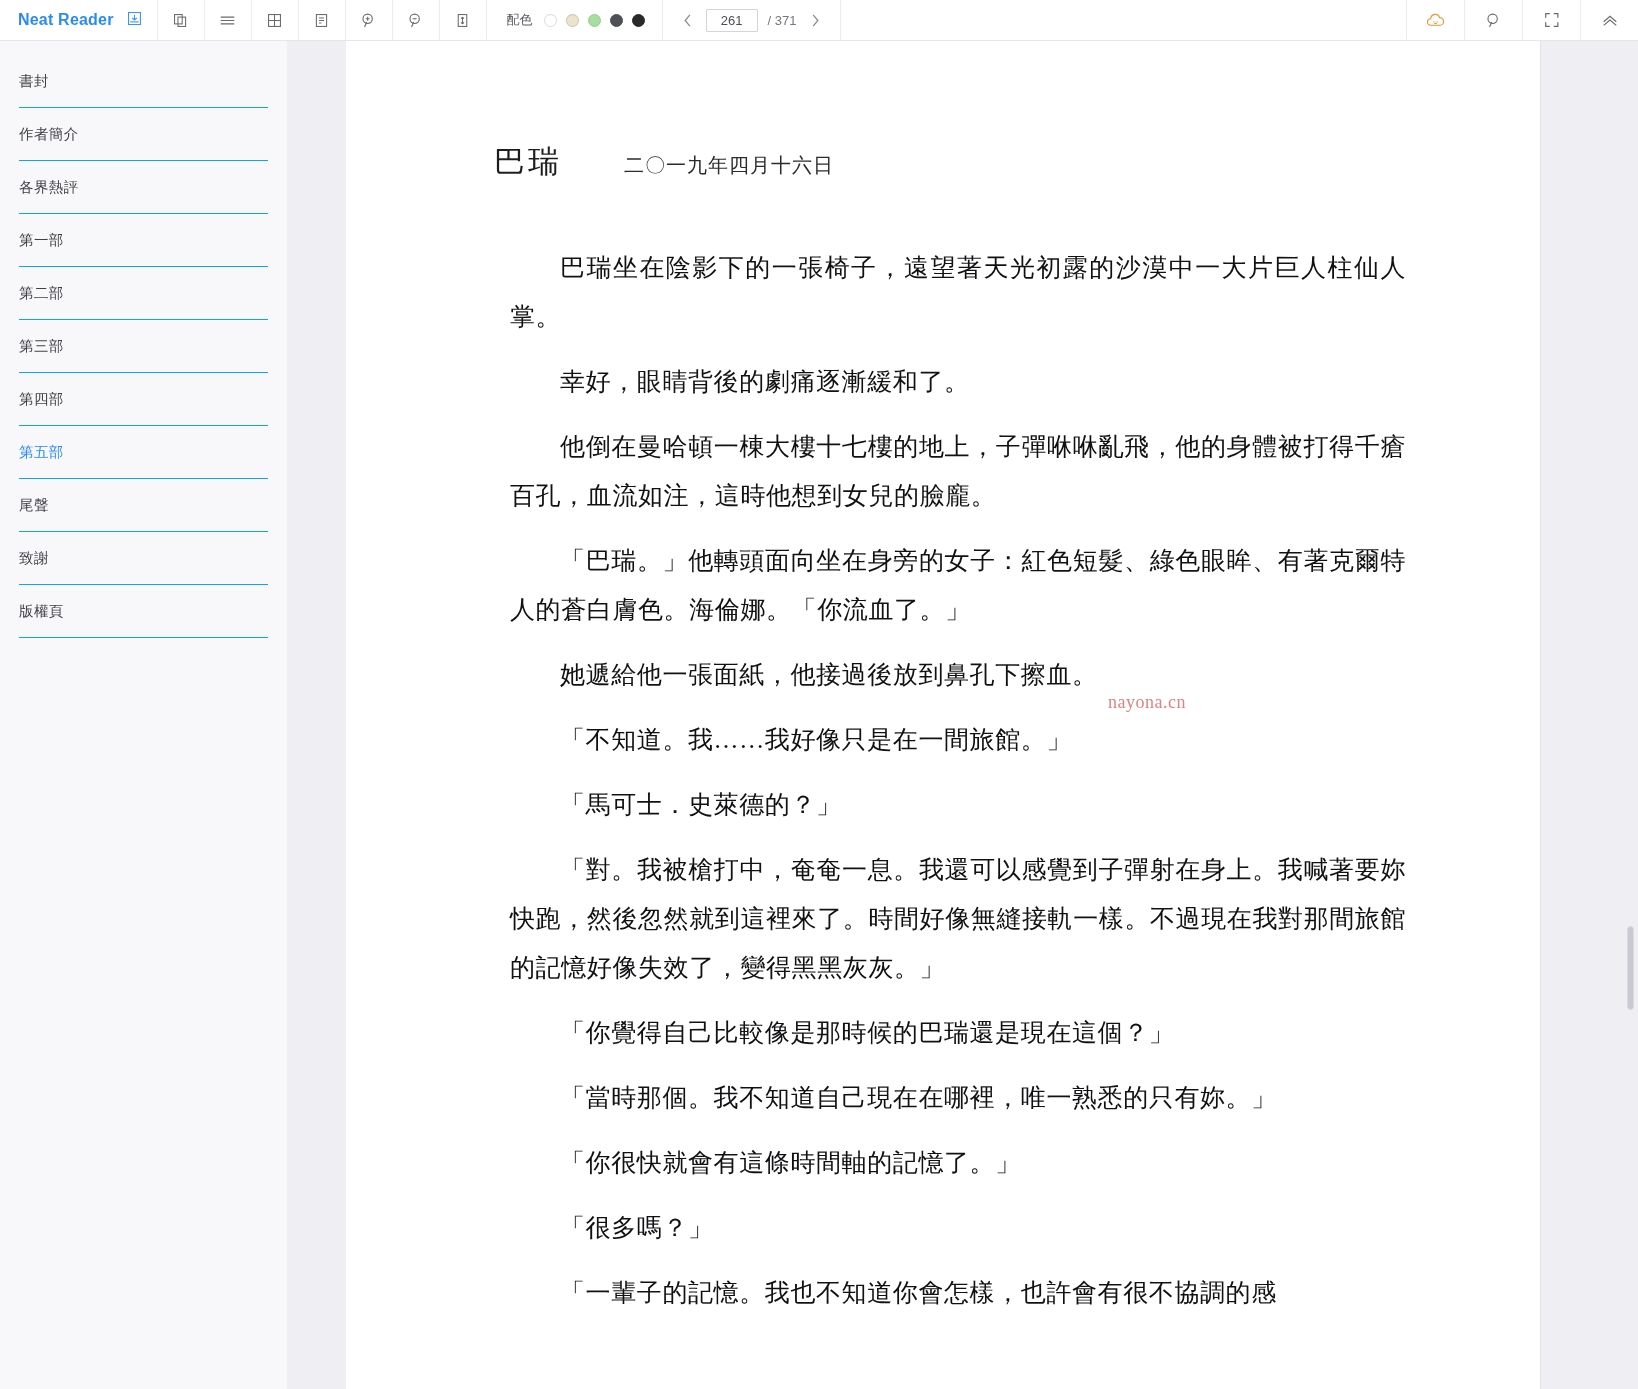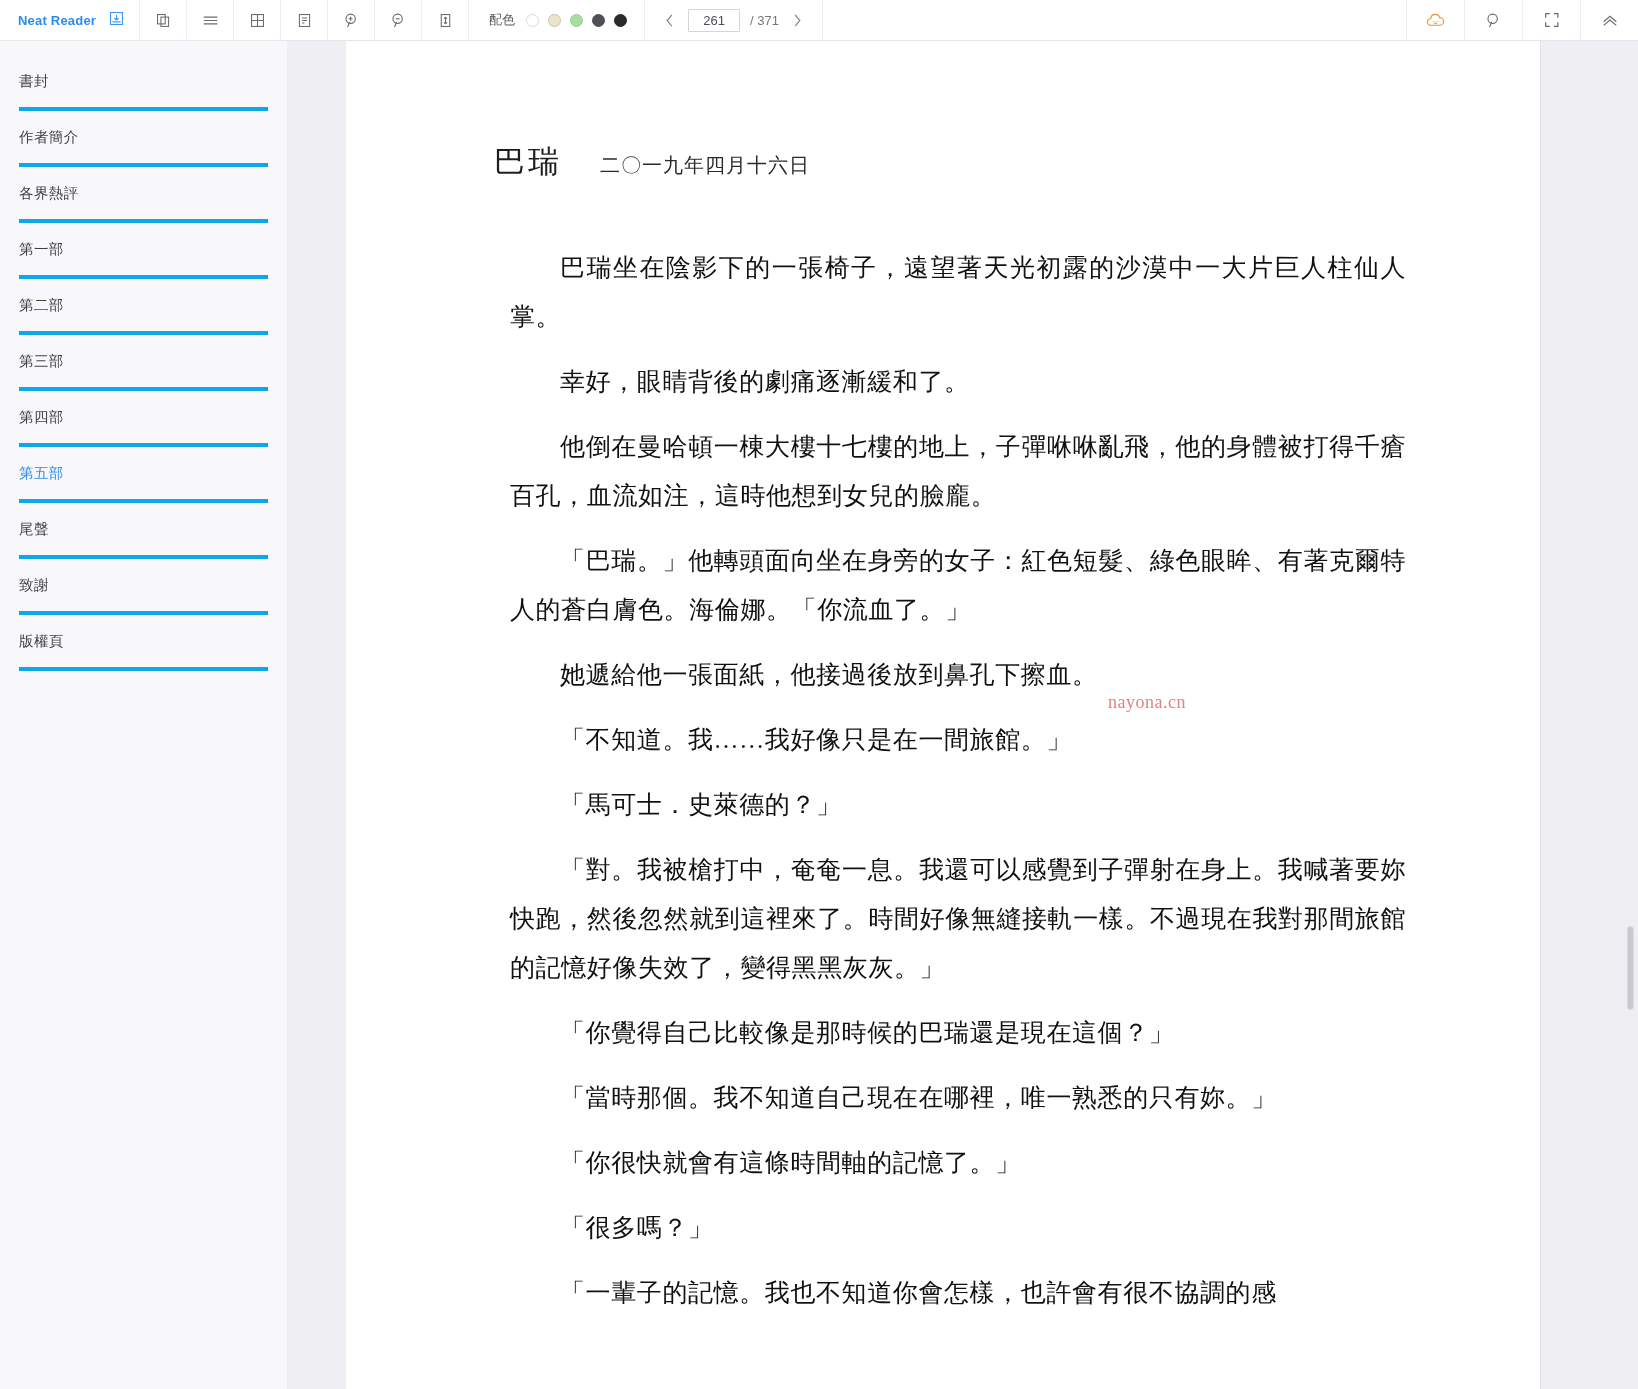--- a/index.html
+++ b/index.html
@@ -17,21 +17,21 @@
     border-bottom: 1px solid #e6e6ea;
     display: flex; align-items: stretch;
   }
   .brand {
     display: flex; align-items: center; gap: 12px;
     padding: 0 14px 0 18px;
     border-right: 1px solid #ededf1;
     height: 100%;
   }
   .brand-name {
-    color: #2a8cf0; font-size: 13px; font-weight: bold;
+    color: #2a8cf0; font-size: 16px; font-weight: bold;
     letter-spacing: .2px; white-space: nowrap;
   }
   .tb-btn {
     width: 47px; height: 100%;
     display: flex; align-items: center; justify-content: center;
     border-right: 1px solid #ededf1;
     color: #6b6b72; cursor: pointer;
   }
   .tb-btn.noborder { border-right: none; }
   .tb-btn svg { display: block; }
@@ -67,36 +67,36 @@
   .sidebar {
     width: 287px; flex: 0 0 287px;
     background: #f8f8fa;
     padding: 0 0 0 0;
     overflow: hidden;
   }
   .toc { list-style: none; padding: 14px 0 0 0; }
   .toc-item {
     margin: 0 19px; padding: 17px 0 16px 0;
     font-size: 14.5px; color: #3f3f46;
-    border-bottom: 4px solid #0ea5e9;
+    border-bottom: 1px solid #0ea5e9;
     cursor: pointer; letter-spacing: .4px;
   }
   .toc-item.active { color: #2a8cf0; }
 
   .gutter { width: 59px; flex: 0 0 59px; background: #eeeef3; }
 
   .reader {
     flex: 1 1 auto; background: #ffffff; position: relative;
     overflow: hidden; min-width: 0;
   }
   .page {
     padding: 100px 118px 0 148px;
     position: relative;
   }
-  .chap-head { display: flex; align-items: baseline; gap: 18px; margin-bottom: 60px; }
+  .chap-head { display: flex; align-items: baseline; gap: 42px; margin-bottom: 60px; }
   .chap-title {
     font-family: "DejaVu Serif", "Liberation Serif", serif;
     font-size: 31px; color: #1d1d1f; letter-spacing: 3px;
   }
   .chap-date {
     font-family: "DejaVu Serif", "Liberation Serif", serif;
     font-size: 20px; color: #2b2b2e; letter-spacing: 1px; margin-left: 20px;
   }
   .para {
     font-family: Liberation Serif, serif;

